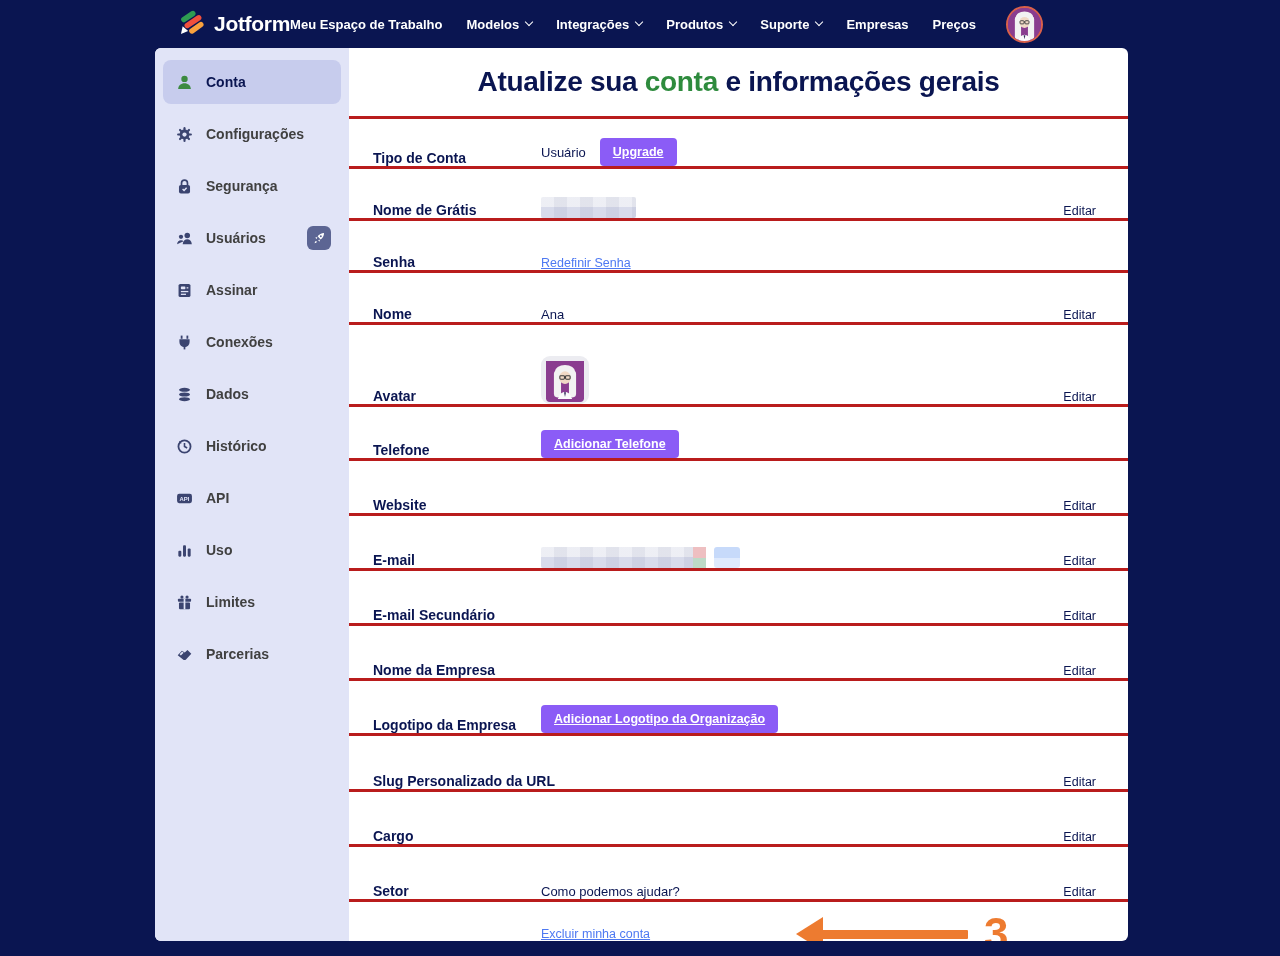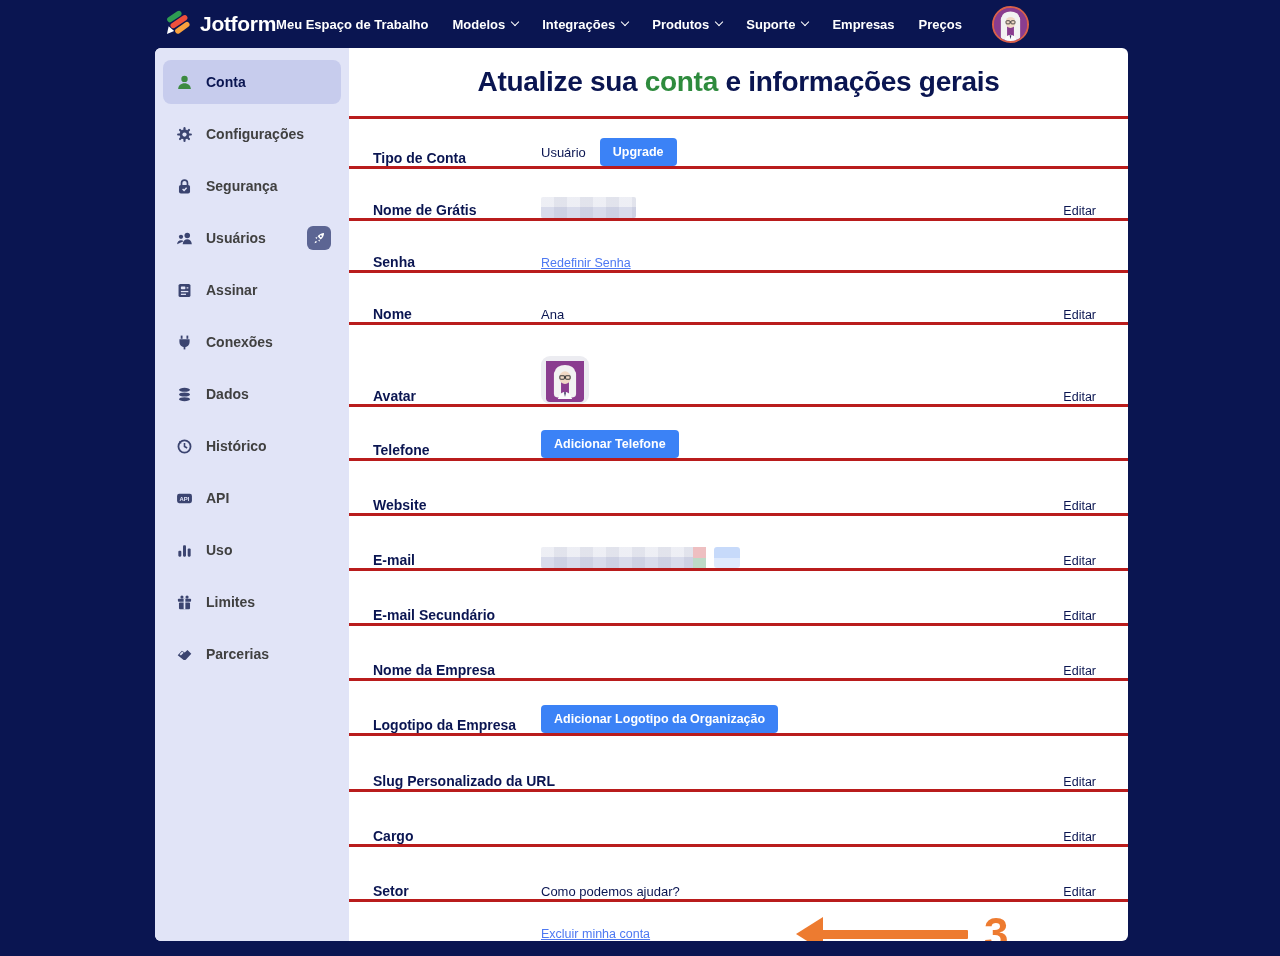--- a/index.html
+++ b/index.html
@@ -1,20 +1,20 @@
 <!DOCTYPE html>
 <html><head>
 <meta charset="utf-8">
 <style>
   * { margin:0; padding:0; box-sizing:border-box; }
   html,body { width:1280px; height:956px; overflow:hidden; }
   body { background:#0a1551; font-family:"Liberation Sans", sans-serif; color:#0a1551; }
 
   
-  .topbar { position:absolute; left:4px; top:0; width:1156px; height:48px; background:#0a1551;
+  .topbar { position:absolute; left:18px; top:0; width:1156px; height:48px; background:#0a1551;
             display:flex; align-items:center; }
   .brand { display:flex; align-items:center; gap:9px; padding-left:160px; }
   .brand-name { color:#ffffff; font-size:21px; font-weight:bold; letter-spacing:-0.3px; }
   .nav { display:flex; align-items:center; gap:24px; margin-left:auto; padding-right:24px; }
   .nav-item { color:#ffffff; font-size:13px; font-weight:bold; display:flex; align-items:center; cursor:pointer; white-space:nowrap; }
   .chev { width:6px; height:6px; border-right:1.6px solid #fff; border-bottom:1.6px solid #fff;
           transform:rotate(45deg); margin-left:7px; margin-top:-4px; display:inline-block; }
   .nav-avatar { width:37px; height:37px; border-radius:50%; border:2.5px solid #d9604a; overflow:hidden;
                 margin-left:6px; margin-right:130px; cursor:pointer; background:#8a3d8f; flex:0 0 auto; }
 
@@ -40,22 +40,22 @@
   .page-title .hl { color:#2e8b3d; }
 
   .rows { flex:1 1 auto; }
   .row { display:flex; align-items:flex-end; border-top:3px solid #b91c1c; height:55px; padding-left:24px; }
   .row.h50{height:50px} .row.h52{height:52px} .row.h82{height:82px} .row.h54{height:54px}
   .row.h56{height:56px} .row.h42{height:42px}
   .row-label { width:168px; font-size:14px; font-weight:bold; color:#0a1551; flex:0 0 auto; }
   .row-value { display:flex; align-items:center; gap:14px; flex:1 1 auto; font-size:13px; color:#0a1551; position:relative; }
   .row-action { font-size:12.5px; color:#0a1551; padding-right:32px; cursor:pointer; flex:0 0 auto; }
 
-  .btn-green { background:#3b82f6; color:#ffffff; font-size:12.5px; font-weight:bold; border:none;
-               border-radius:4px; padding:7px 13px; cursor:pointer; font-family:"Liberation Sans", sans-serif; }
+  .btn-green { background:#8b5cf6; color:#ffffff; font-size:12.5px; font-weight:bold; border:none;
+               border-radius:4px; padding:7px 13px; cursor:pointer; font-family:"Liberation Sans", sans-serif;text-decoration:underline; }
   .link-blue { color:#4e79f2; font-size:12.5px; text-decoration:underline; cursor:pointer; }
 
   .blur-strip { height:21px; border-radius:2px;
     background-image: repeating-linear-gradient(90deg, rgba(10,21,81,0.02) 0 13px, rgba(10,21,81,0.07) 13px 26px),
                       linear-gradient(#f2f3f8 50%, #dcdfee 50%); }
   .blur-user { width:95px; }
   .blur-mail { width:152px; border-radius:2px 0 0 2px; }
   .blur-mail-logo { width:13px; height:21px; margin-left:-14px; background:linear-gradient(#eebfc1 50%, #bddac7 50%); }
   .blur-badge { width:26px; height:21px; border-radius:3px; margin-left:-6px; background:linear-gradient(#c7dafa 50%, #dfeafd 50%); }
 

